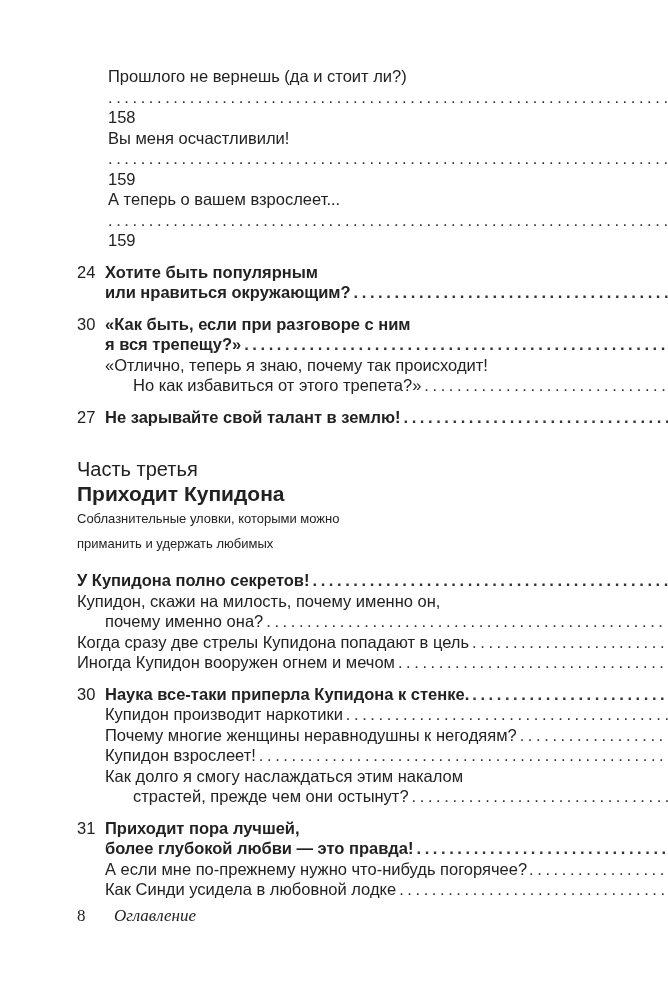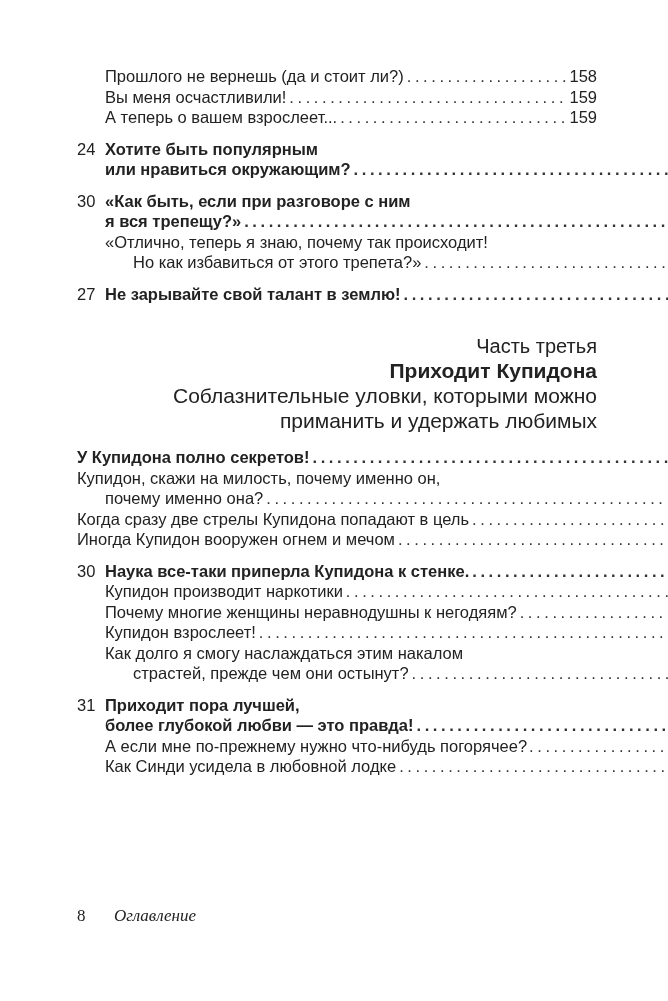--- a/index.html
+++ b/index.html
@@ -6,29 +6,29 @@
   body { width: 668px; height: 1001px; position: relative; overflow: hidden;
          font-family: "Liberation Sans", sans-serif; color: #222222; }
   .page { position: absolute; left: 77px; top: 66px; width: 520px; }
   .line { position: relative; display: flex; align-items: baseline; font-size: 16.5px;
           line-height: 20.5px; white-space: nowrap; }
   .line .txt { flex: 0 0 auto; }
   .line .dots { flex: 1 1 auto; overflow: hidden; margin: 0 3px; letter-spacing: 2.2px; color: #333; }
   .line .dots::before { content: ". . . . . . . . . . . . . . . . . . . . . . . . . . . . . . . . . . . . . . . . . . . . . . . . . . . . . . . . . . . . . . . . . . . . . . . . . . . . . . ."; letter-spacing: 0; word-spacing: -1px; }
   .line .pg { flex: 0 0 auto; text-align: right; }
   .bold { font-weight: bold; }
-  .sub { padding-left: 28px; }
+  .sub { padding-left: 28px; flex-direction: column; }
   .chap { display: flex; }
   .chap .num { width: 28px; flex: 0 0 28px; font-weight: normal; font-size: 16.5px; line-height: 20.5px; }
   .chap .body { flex: 1 1 auto; }
   .chapter-block { margin-top: 11px; }
-  .part { text-align: right; margin-top: 30px; margin-bottom: 14px; }
+  .part { text-align: left; margin-top: 30px; margin-bottom: 14px; }
   .part .part-label { font-size: 20px; line-height: 24px; }
   .part .part-title { font-size: 21px; line-height: 25px; font-weight: bold; }
-  .part .part-sub { font-size: 21px; line-height: 25px; }
+  .part .part-sub { font-size: 13px; line-height: 25px; }
   .footer { position: absolute; left: 77px; top: 906px; font-family: "Liberation Serif", serif;
             font-size: 17px; color: #222; display: flex; }
   .footer .fnum { width: 37px; }
   .footer .ftitle { font-style: italic; }
 </style>
 </head>
 <body>
 
 <div class="page">
 

